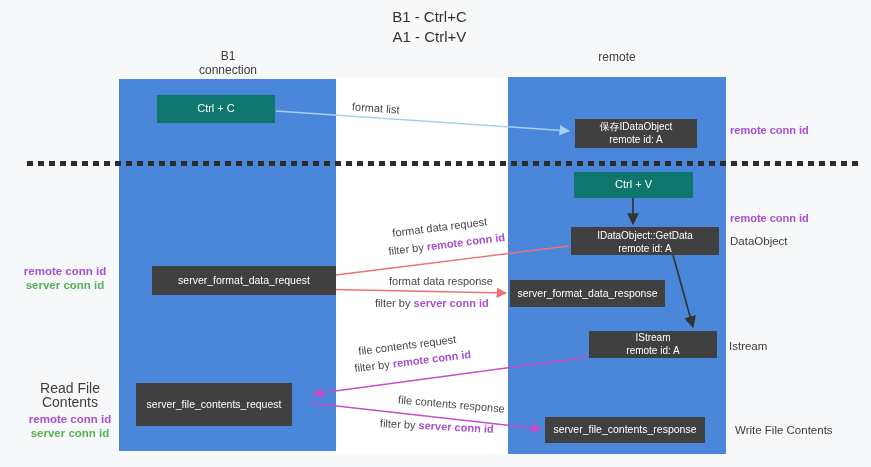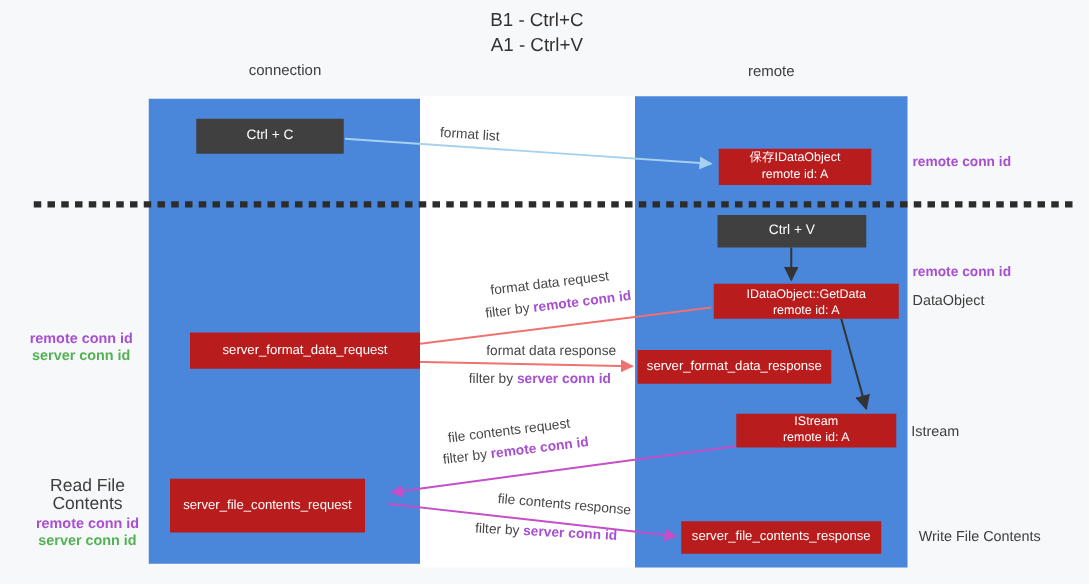--- a/index.html
+++ b/index.html
@@ -22,22 +22,22 @@
 
   .gap-bg { position:absolute; left:336px; top:77px; width:172px; height:377px; background:#ffffff; }
   .lane { position:absolute; background:#4a86d9; }
   #lane-left { left:119px; top:79px; width:217px; height:372px; }
   #lane-right { left:508px; top:77px; width:218px; height:377px; }
 
   svg.arrows { position:absolute; left:0; top:0; width:871px; height:467px; pointer-events:none; }
 
   .node { position:absolute; display:flex; flex-direction:column; align-items:center;
     justify-content:center; color:#fff; text-align:center; line-height:1.25; }
-  .node.green { background:#404040; font-size:11px; }
-  .node.orange { background:#b91c1c; font-size:10.5px; }
+  .node.green { background:#0f766e; font-size:11px; }
+  .node.orange { background:#404040; font-size:10.5px; }
   .node .l2 { font-size:10px; }
 
   #node-ctrl-c { left:157px; top:95px; width:118px; height:28px; }
   #node-save-obj { left:575px; top:119px; width:122px; height:29px; font-size:10px; }
   #node-ctrl-v { left:574px; top:172px; width:119px; height:26px; }
   #node-getdata { left:571px; top:227px; width:148px; height:28px; font-size:10px;justify-content:flex-end; }
   #node-format-req { left:152px; top:266px; width:184px; height:29px; }
   #node-format-resp { left:510px; top:280px; width:155px; height:27px; }
   #node-istream { left:589px; top:331px; width:128px; height:27px; font-size:10px; }
   #node-file-req { left:136px; top:383px; width:156px; height:43px; }
@@ -72,20 +72,21 @@
 <body>
 
 <div id="stage">
 
   <div class="title-block">
     <div>B1 - Ctrl+C</div>
     <div>A1 - Ctrl+V</div>
   </div>
 
   <div class="col-header" id="hdr-left">
+    <div>B1</div>
     <div>connection</div>
   </div>
   <div class="col-header" id="hdr-right">
     <div>remote</div>
   </div>
 
   <div class="gap-bg"></div>
   <div class="lane" id="lane-left"></div>
   <div class="lane" id="lane-right"></div>
 

